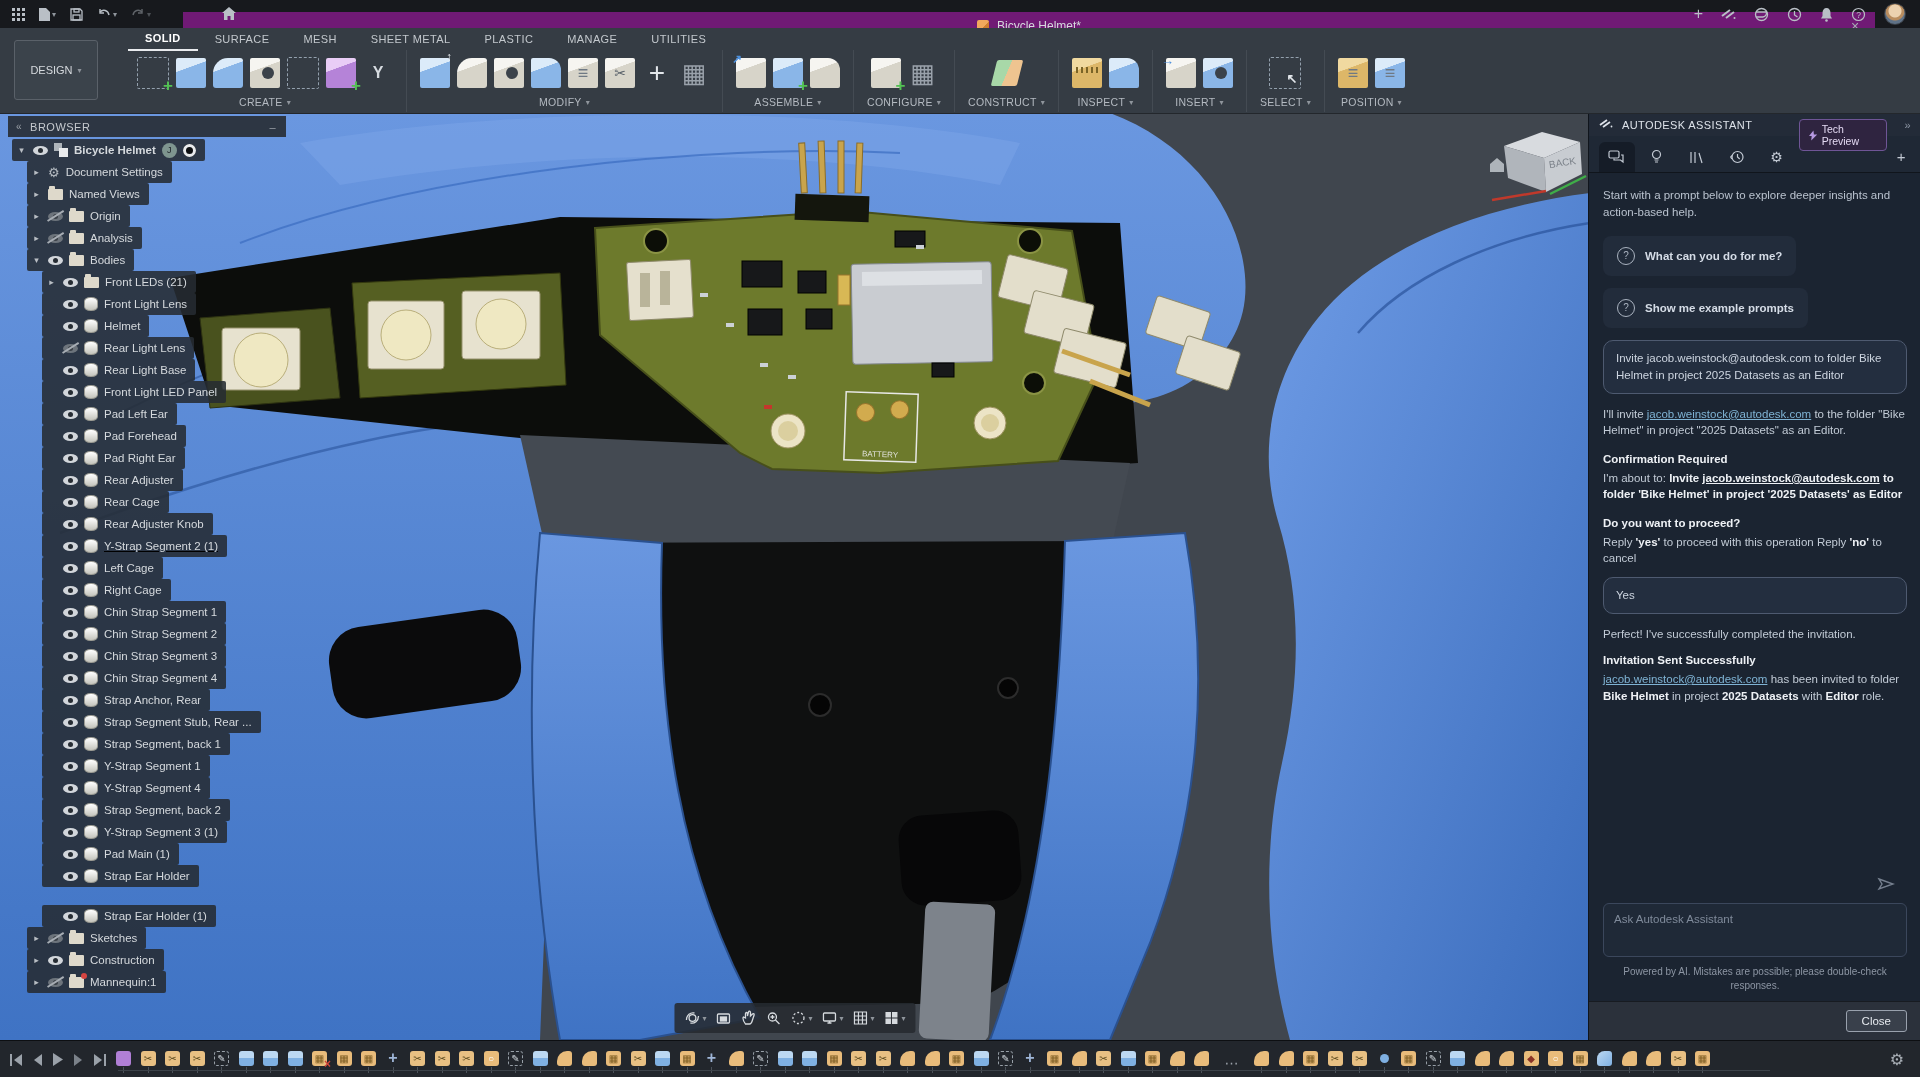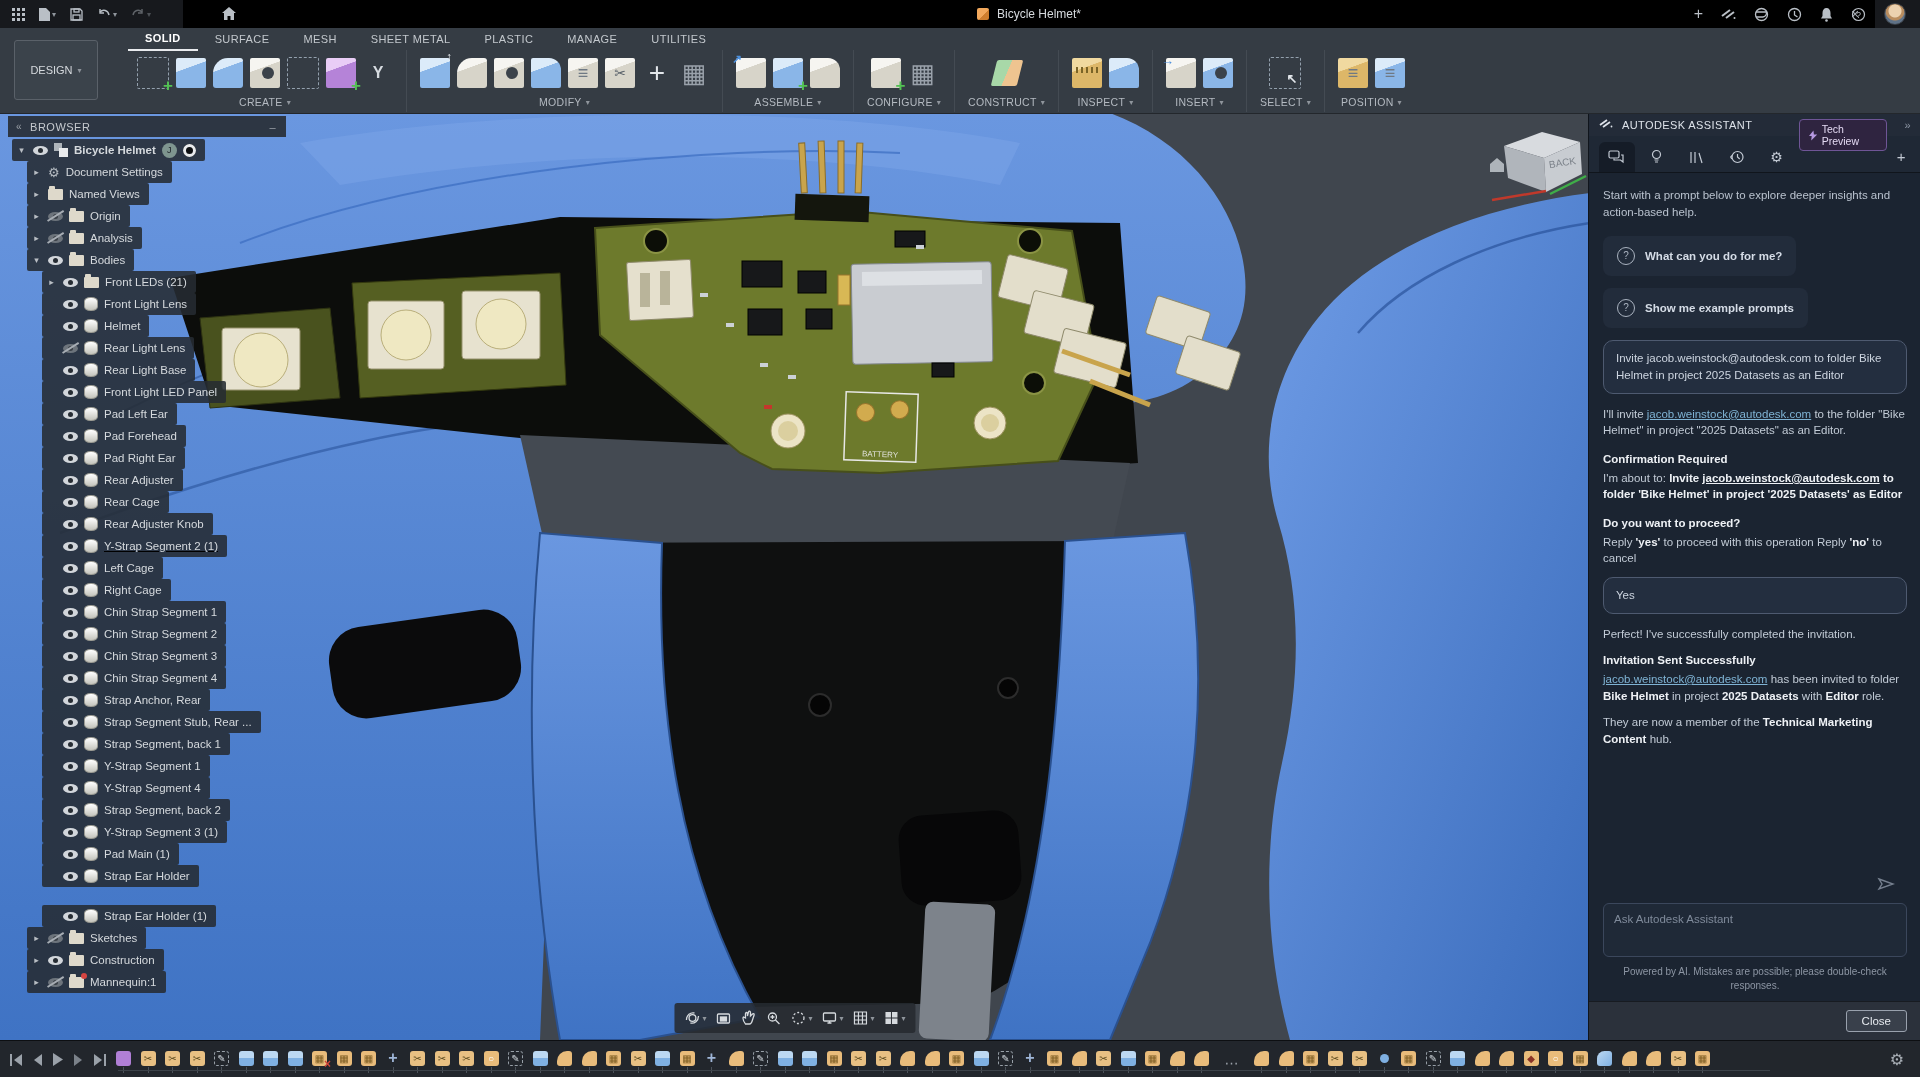--- a/index.html
+++ b/index.html
@@ -3,21 +3,21 @@
 <meta charset="utf-8">
 <style>
   html,body{margin:0;padding:0;background:#0d0f12;font-family:"Liberation Sans",sans-serif;}
   #app{position:relative;width:1920px;height:1077px;overflow:hidden;background:#40464e;}
   
   #titlebar{position:absolute;left:0;top:0;width:1920px;height:28px;background:#17191d;z-index:40;display:flex;align-items:center;}
   .tb-left{display:flex;align-items:center;gap:14px;padding-left:12px;width:210px;}
   .tb-ic{color:#b9bfc6;display:flex;align-items:center;gap:2px;cursor:pointer;}
   .tb-ic svg{display:block}
   .caret{font-size:8px;color:#8f959c;}
-  #doc-tab{position:absolute;left:183px;top:0;width:1692px;height:28px;background:#000000;display:flex;align-items:center;justify-content:center;gap:8px;color:#d6dade;font-size:12px;}
+  #doc-tab{position:absolute;left:183px;top:12px;width:1692px;height:28px;background:#701a75;display:flex;align-items:center;justify-content:center;gap:8px;color:#d6dade;font-size:12px;}
   #doc-tab .cube{width:12px;height:12px;border-radius:2px;background:linear-gradient(135deg,#f2a85c 55%,#cf7e2e 56%);}
   #tab-close{position:absolute;right:10px;top:4px;width:20px;height:20px;display:flex;align-items:center;justify-content:center;color:#a7adb4;font-size:14px;cursor:pointer;}
   .tb-right{position:absolute;right:0;top:0;height:28px;display:flex;align-items:center;gap:18px;padding-right:14px;}
   .avatar{width:20px;height:20px;border-radius:50%;background:radial-gradient(circle at 50% 35%,#ecd2b0 0 6px,#b98d5f 7px 9px,#5f7287 10px);border:1px solid #3a3f46;}
   
   #ribbon{position:absolute;left:0;top:28px;width:1920px;height:85px;background:#353c44;border-bottom:1px solid #23272c;z-index:40;}
   #design-box{position:absolute;left:14px;top:12px;width:82px;height:58px;border:1px solid #5a6169;border-radius:3px;background:#3b434b;color:#d6dade;font-size:11px;display:flex;align-items:center;justify-content:center;gap:5px;cursor:pointer;}
   #ribbon-tabs{position:absolute;left:128px;top:0;height:22px;display:flex;align-items:center;}
   .rtab{padding:0 17px;font-size:11px;letter-spacing:.4px;color:#c3c8cd;height:22px;display:flex;align-items:center;cursor:pointer;}
   .rtab.active{color:#ffffff;font-weight:bold;border-bottom:2px solid #e9ebee;}
@@ -975,21 +975,20 @@
       <div class="as-heading">Confirmation Required</div>
       <div class="as-line"><span>I'm about to: </span><b>Invite </b><a class="lnk bld" style="font-weight:bold">jacob.weinstock@autodesk.com</a><b> to folder 'Bike Helmet' in project '2025 Datasets' as Editor</b></div>
       <div class="as-heading">Do you want to proceed?</div>
       <div class="as-line"><span>Reply </span><b>'yes'</b><span> to proceed with this operation Reply </span><b>'no'</b><span> to cancel</span></div>
 
       <div class="user-bubble">Yes</div>
 
       <div class="as-line">Perfect! I've successfully completed the invitation.</div>
       <div class="as-heading" style="margin-top:2px">Invitation Sent Successfully</div>
       <div class="as-line"><a class="lnk">jacob.weinstock@autodesk.com</a><span> has been invited to folder </span><b>Bike Helmet</b><span> in project </span><b>2025 Datasets</b><span> with </span><b>Editor</b><span> role.</span></div>
-      <div class="as-line"><span>They are now a member of the </span><b>Technical Marketing Content</b><span> hub.</span></div>
     </div>
     <div id="as-inputwrap">
       <textarea id="as-input" placeholder="Ask Autodesk Assistant" style=""></textarea>
       <span id="send-btn">
         <svg width="18" height="14" viewBox="0 0 18 14" fill="none" stroke="#76808f" stroke-width="1.4">
             <path d="M2,2 L16,7 L2,12 L5,7 Z"></path>
           </svg></span>
     </div>
     <div class="disclaimer">Powered by AI. Mistakes are possible; please double-check responses.</div>
     <div id="as-footer">

